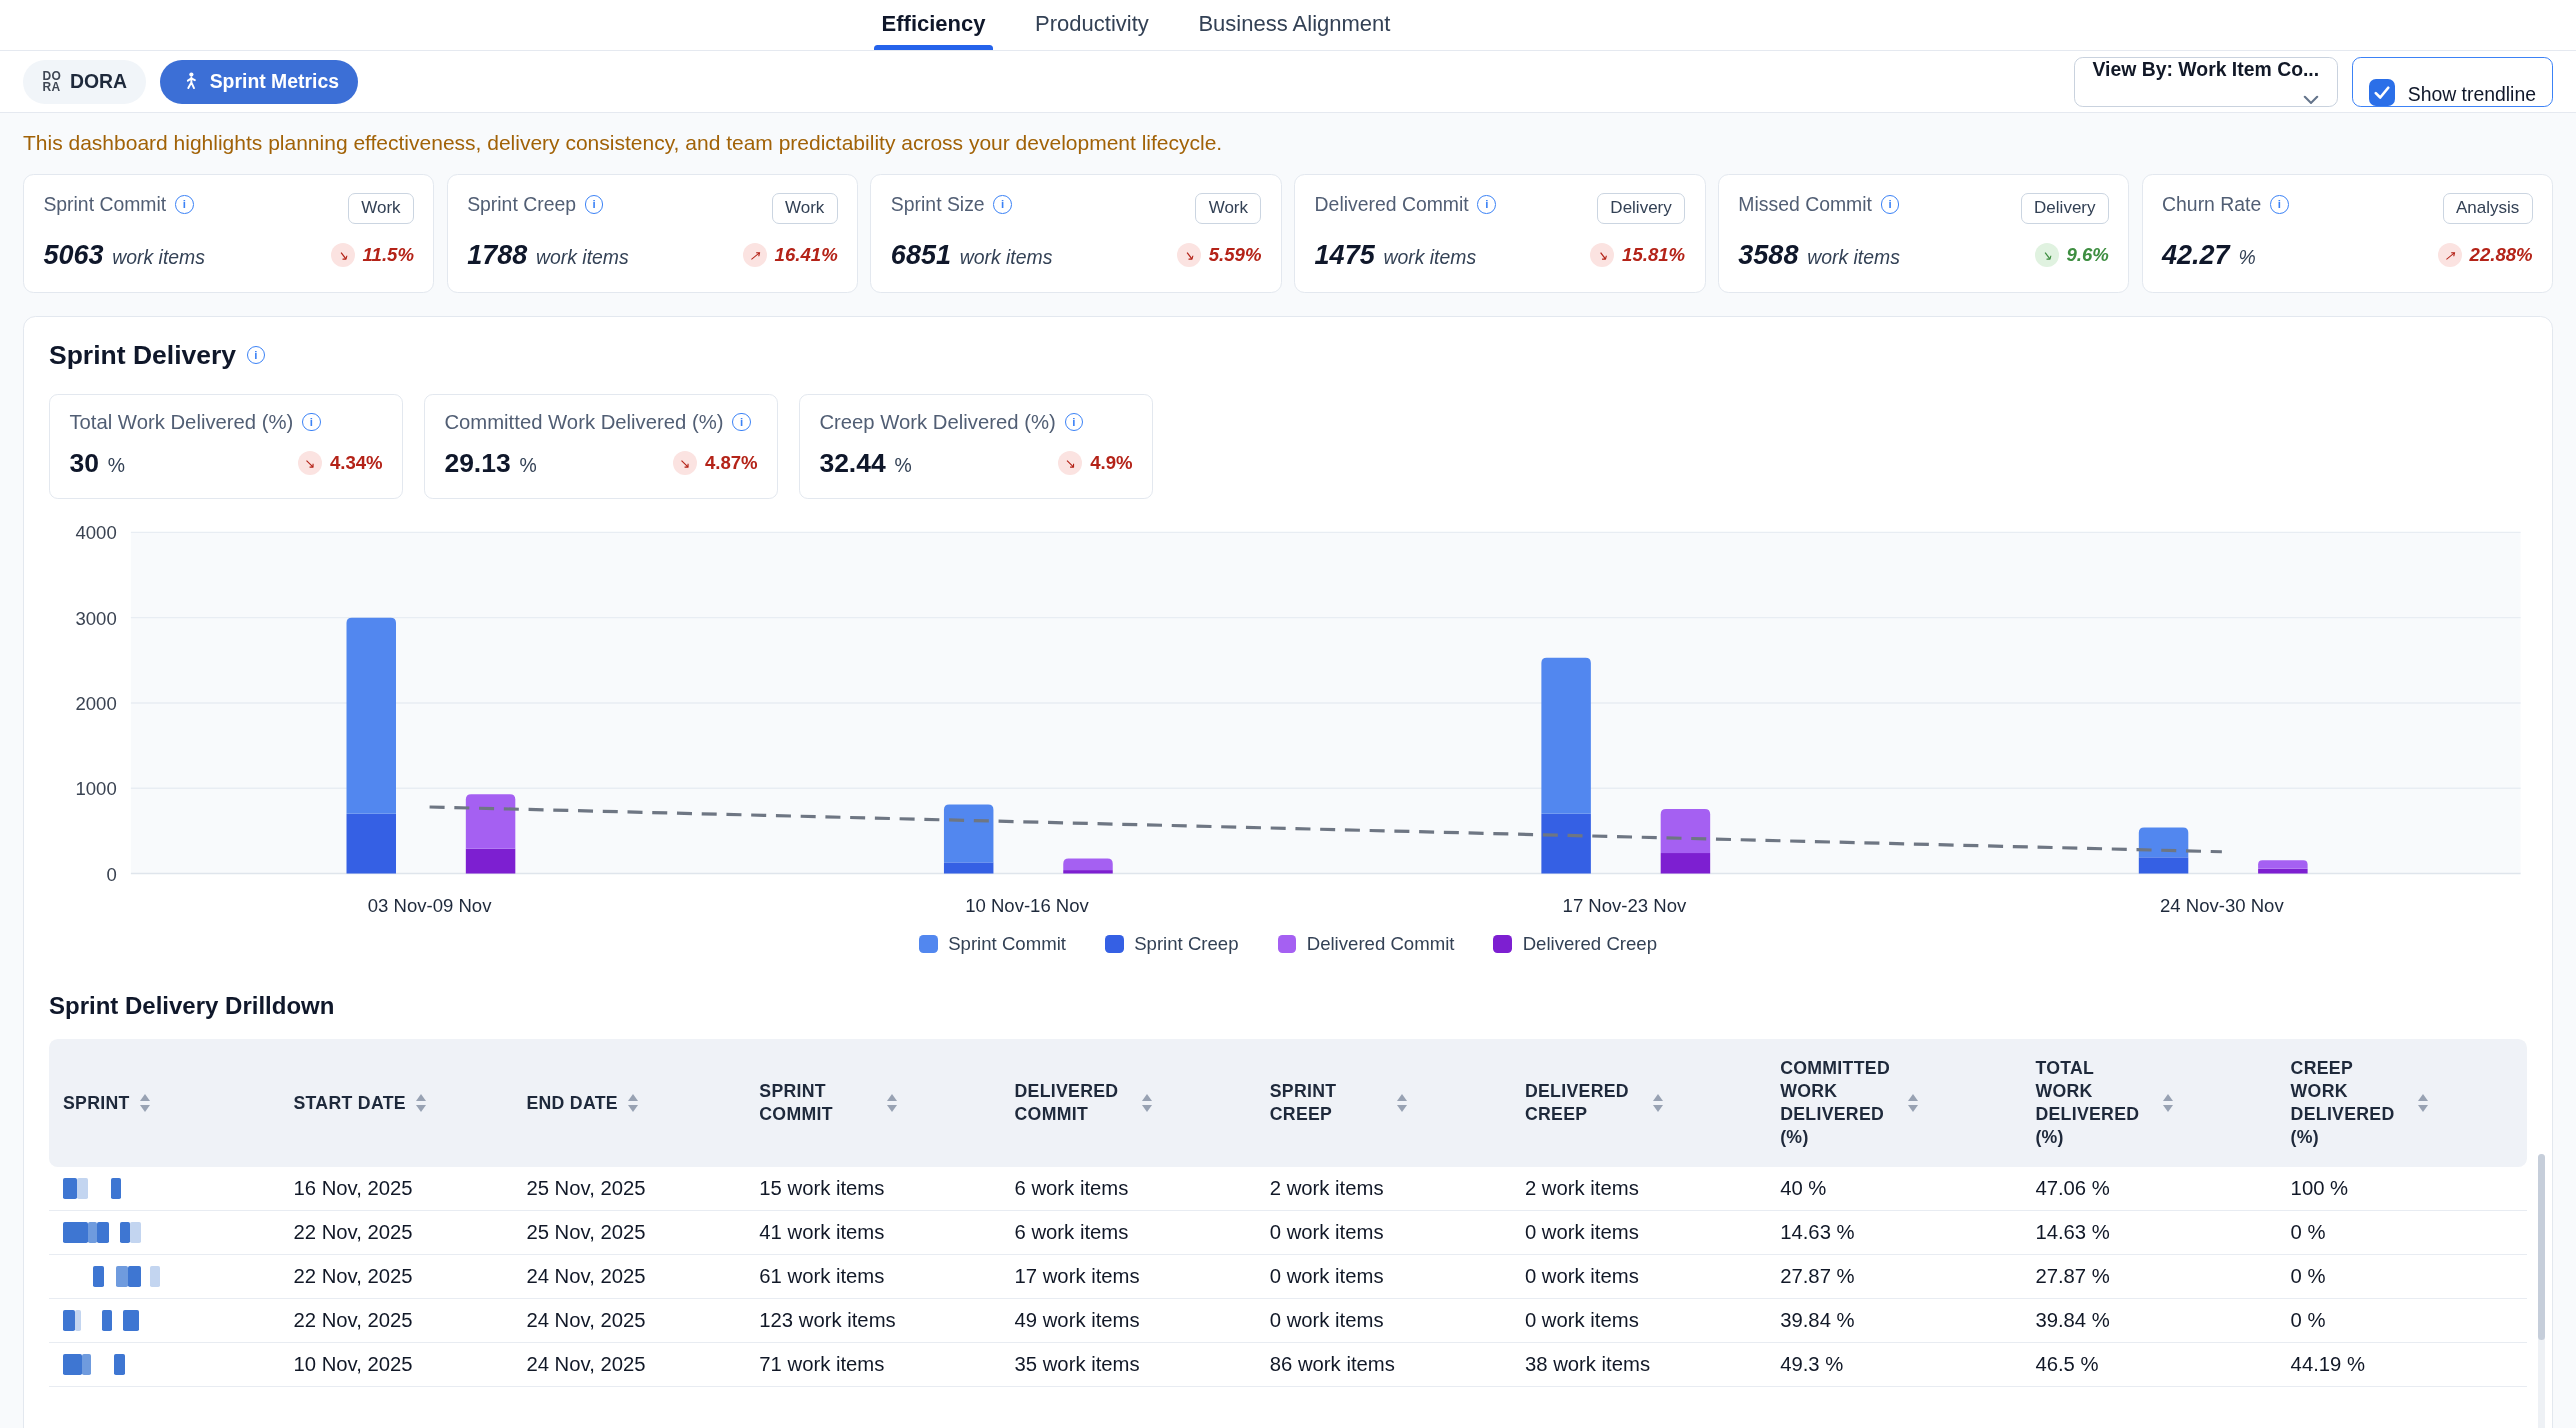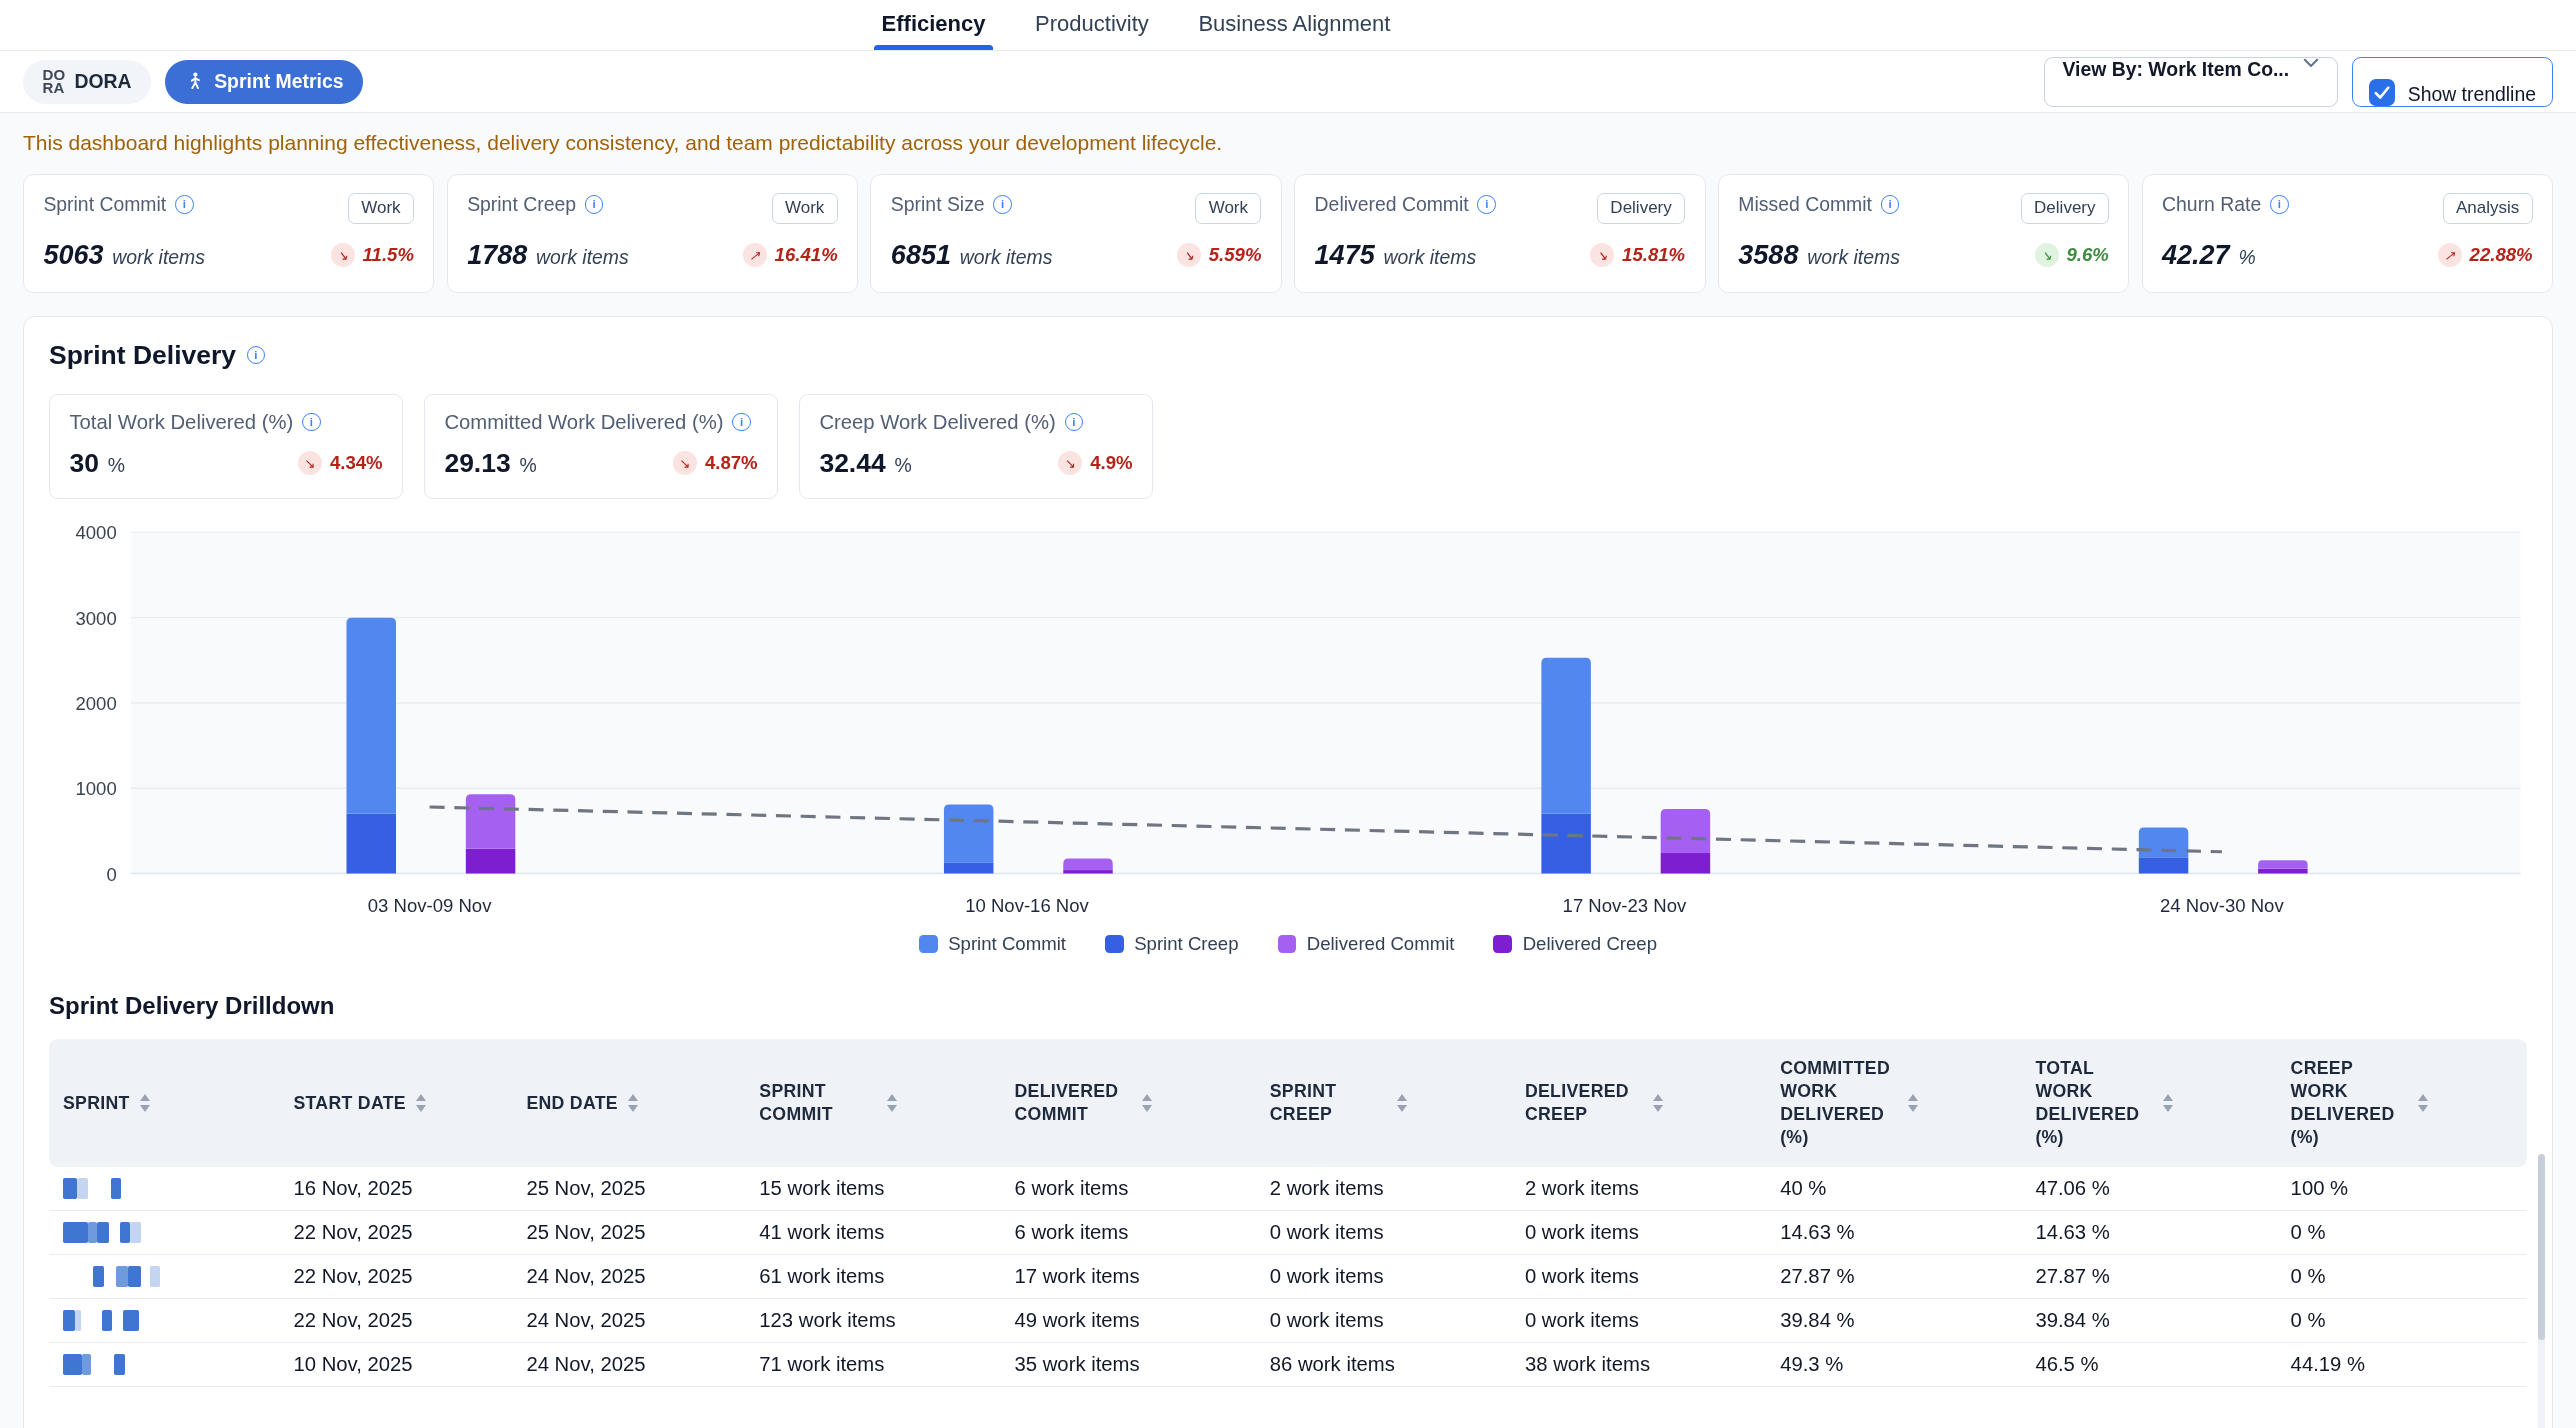--- a/index.html
+++ b/index.html
@@ -12,24 +12,24 @@
   .tabs { display:flex; gap:46px; transform:translateX(-152px); }
   .tab { position:relative; padding:12.4px 1.8px 13.3px; font-size:22px; color:#334155; cursor:pointer; }
   .tab.active { color:#0F172A; font-weight:700; }
   .tab.active .tab-underline { position:absolute; left:-5.3px; right:-5.3px; bottom:0; height:5.3px; background:#2563EB; border-radius:3.5px 3.5px 0 0; }
 
   
   .toolbar { height:62px; background:#fff; border-bottom:0.9px solid #E5E9F0; display:flex; align-items:center; justify-content:space-between; padding:0 23px; }
   .toolbar-left { display:flex; align-items:center; gap:14px; }
   .chip { display:flex; align-items:center; gap:8.8px; height:44px; padding:0 19.4px; border-radius:23px; font-size:19.4px; font-weight:600; cursor:pointer; }
   .chip.dora { background:#F1F5F9; color:#1E293B; }
-  .dora-glyph { display:flex; flex-direction:column; font-size:15px; font-weight:800; line-height:0.85; color:#3F4754; letter-spacing:0.4px; }
+  .dora-glyph { display:flex; flex-direction:column; font-size:12px; font-weight:800; line-height:0.85; color:#3F4754; letter-spacing:0.4px; }
   .chip.primary { background:#3C6FD6; color:#fff; }
   .toolbar-right { display:flex; align-items:center; gap:14px; }
-  .select { display:flex; align-items:flex-start; gap:14px; height:50px; padding:0 17.7px; background:#fff; border:0.9px solid #C9D2DE; border-radius:8.8px; font-size:19.4px; font-weight:600; color:#111827; cursor:pointer; }
+  .select { display:flex; align-items:flex-end; gap:14px; height:50px; padding:0 17.7px; background:#fff; border:0.9px solid #C9D2DE; border-radius:8.8px; font-size:19.4px; font-weight:600; color:#111827; cursor:pointer;flex-direction:column; }
   .trend-toggle { display:flex; align-items:flex-end; gap:12.4px; height:50px; padding:0 16px; background:#fff; border:1.8px solid #3C82F6; border-radius:8.8px; cursor:pointer; }
   .checkbox { width:26.5px; height:26.5px; background:#2B6FE8; border-radius:7px; display:flex; align-items:center; justify-content:center; }
   .trend-toggle .lbl { font-size:19.4px; color:#0F172A; }
 
   
   .content { padding:0 23px; }
   .description { margin-top:17.7px; font-size:21px; color:#a16207; }
 
   .metric-cards { display:flex; gap:12.4px; margin-top:19.4px; }
   .mcard { flex:1; background:#fff; border:0.9px solid #E3E8EF; border-radius:10.6px; padding:17.7px 19.4px 21px; }

